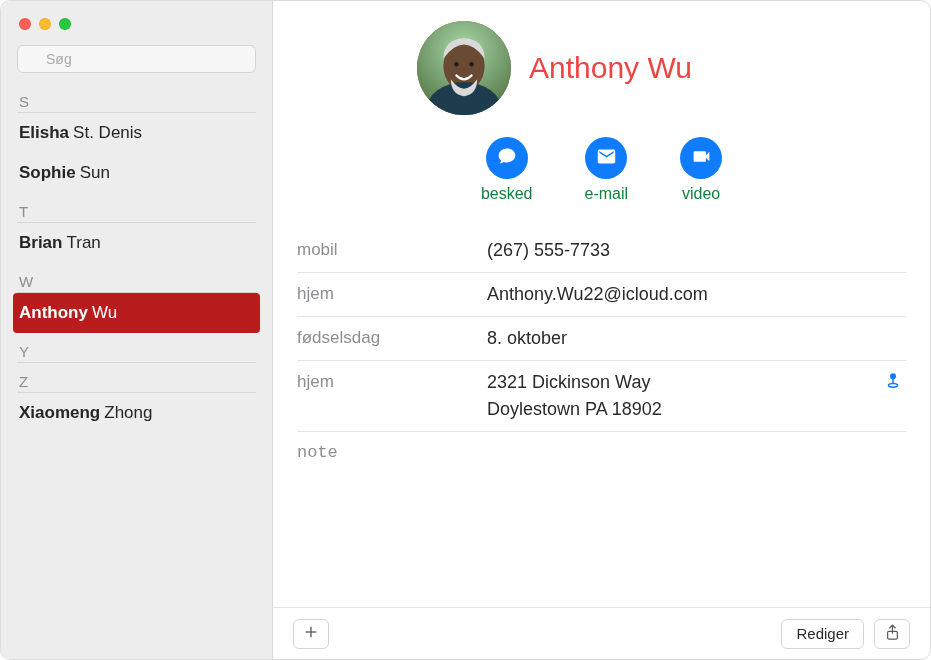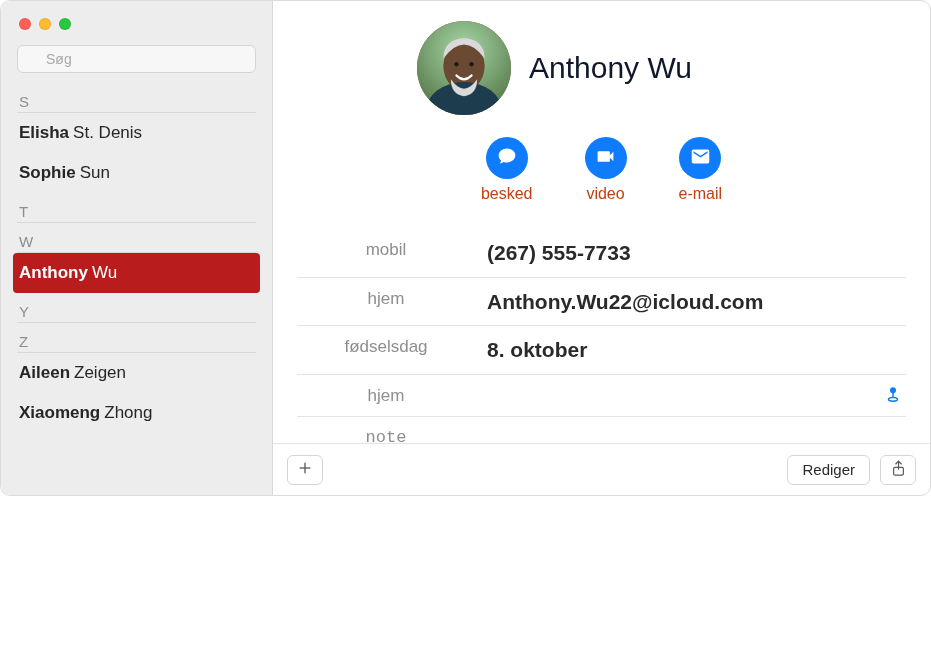--- a/index.html
+++ b/index.html
@@ -5,21 +5,21 @@
   * { box-sizing: border-box; margin: 0; padding: 0; }
   body {
     font-family: -apple-system, BlinkMacSystemFont, "Helvetica Neue", sans-serif;
     background: #fff;
     width: 931px;
     height: 660px;
     overflow: hidden;
   }
   .window {
     width: 931px;
-    height: 496px;
+    height: 660px;
     border: 1px solid #dcdcdc;
     border-radius: 10px;
     display: flex;
     overflow: hidden;
     position: relative;
   }
   .sidebar {
     width: 272px;
     background: #ededee;
     border-right: 1px solid #d9d9d9;
@@ -111,21 +111,21 @@
     width: 94px; height: 94px;
     border-radius: 50%;
     background: radial-gradient(circle at 50% 35%, #8b6a52 0%, #6d523f 70%);
     position: relative;
     overflow: hidden;
   }
   .avatar svg { width:100%; height:100%; display:block; }
   .card-name {
     font-size: 30px;
     font-weight: 400;
-    color: #0f172a;
+    color: #ef4444;
   }
   .actions {
     display: flex;
     justify-content: center;
     gap: 52px;
     margin: 22px 0 26px 0;
   }
   .action {
     display: flex;
     flex-direction: column;
@@ -133,60 +133,59 @@
     gap: 6px;
     cursor: default;
   }
   .action .circle {
     width: 42px; height: 42px;
     border-radius: 50%;
     background: #0e7cfd;
     display: flex; align-items: center; justify-content: center;
     color: #fff;
   }
-  .action .lbl { color: #c2410c; font-size: 16px; }
+  .action .lbl { color: #15803d; font-size: 16px; }
 
   .fields { }
   .field-row {
     display: flex;
     align-items: flex-start;
     border-top: 1px solid #e4e4e6;
     padding: 8px 0;
     position: relative;
   }
   .field-row:first-child { border-top: none; }
   .field-label {
     width: 190px;
-    text-align: center;
+    text-align: left;
     color: #8e8e92;
     font-size: 17px;
     padding-right: 12px;
     line-height: 1.5;
   }
   .field-value {
     flex: 1;
     color: #2a2a2c;
-    font-size: 21px;
+    font-size: 18px;
     line-height: 1.5;
     white-space: pre-line;
-    font-weight: bold;
   }
   .ft-icons { display: flex; gap: 14px; color: #0e7cfd; padding-top: 2px; }
   .map-pin {
     position: absolute;
     right: 4px; top: 10px;
     color: #0e7cfd;
   }
 
   .footer {
     height: 52px;
     border-top: 1px solid #e4e4e6;
     display: flex;
     align-items: center;
-    padding: 0 14px;
+    padding: 0 20px;
     gap: 10px;
   }
   .btn {
     height: 30px;
     border: 1px solid #d4d4d5;
     border-radius: 6px;
     background: #fff;
     font-size: 15px;
     color: #2a2a2c;
     padding: 0 14px;
@@ -222,31 +221,31 @@
         <div class="section-head">S</div>
         <div class="row">
           <span class="name-first">Elisha</span>
           <span class="name-last">St. Denis</span>
         </div>
         <div class="row">
           <span class="name-first">Sophie</span>
           <span class="name-last">Sun</span>
         </div>
         <div class="section-head">T</div>
+        <div class="row">
+          <span class="name-first">Brian</span>
+          <span class="name-last">Tran</span>
+        </div>
         <div class="section-head">W</div>
         <div class="row selected">
           <span class="name-first">Anthony</span>
           <span class="name-last">Wu</span>
         </div>
         <div class="section-head">Y</div>
         <div class="section-head">Z</div>
-        <div class="row">
-          <span class="name-first">Aileen</span>
-          <span class="name-last">Zeigen</span>
-        </div>
         <div class="row">
           <span class="name-first">Xiaomeng</span>
           <span class="name-last">Zhong</span>
         </div>
       </div>
   </div>
 
   <div class="detail">
     <div class="detail-scroll">
 
@@ -280,53 +279,55 @@
                   <path d="M12 3C6.48 3 2 6.8 2 11.5c0 2.3 1.1 4.4 2.9 5.9-.2 1.2-.8 2.7-1.7 3.6 1.8-.2 3.6-1 4.9-1.9 1.2.4 2.5.6 3.9.6 5.52 0 10-3.8 10-8.5S17.52 3 12 3z"></path>
                 </svg>
           </span>
             </div>
           <span class="lbl">besked</span>
         </div>
         <div class="action">
           <div class="circle">
               <span>
             <svg width="21" height="21" viewBox="0 0 24 24" fill="currentColor">
+                  <path d="M20 4H4c-1.1 0-2 .9-2 2v12c0 1.1.9 2 2 2h16c1.1 0 2-.9 2-2V6c0-1.1-.9-2-2-2zm0 4l-8 5-8-5V6l8 5 8-5v2z"></path>
+                </svg>
+          </span>
+            </div>
+          <span class="lbl">e-mail</span>
+        </div>
+        <div class="action">
+          <div class="circle">
+              <span>
+            <svg width="21" height="21" viewBox="0 0 24 24" fill="currentColor">
                   <path d="M17 10.5V7c0-.6-.4-1-1-1H4c-.6 0-1 .4-1 1v10c0 .6.4 1 1 1h12c.6 0 1-.4 1-1v-3.5l4 4v-11l-4 4z"></path>
                 </svg>
           </span>
             </div>
           <span class="lbl">video</span>
         </div>
-        <div class="action">
-          <div class="circle">
-              <span>
-            <svg width="21" height="21" viewBox="0 0 24 24" fill="currentColor">
-                  <path d="M20 4H4c-1.1 0-2 .9-2 2v12c0 1.1.9 2 2 2h16c1.1 0 2-.9 2-2V6c0-1.1-.9-2-2-2zm0 4l-8 5-8-5V6l8 5 8-5v2z"></path>
-                </svg>
-          </span>
-            </div>
-          <span class="lbl">e-mail</span>
-        </div>
       </div>
 
       <div class="fields">
         <div class="field-row">
           <div class="field-label">mobil</div>
           <div class="field-value">(267) 555-7733</div>
         </div>
         <div class="field-row">
           <div class="field-label">hjem</div>
           <div class="field-value">Anthony.Wu22@icloud.com</div>
         </div>
         <div class="field-row">
           <div class="field-label">fødselsdag</div>
           <div class="field-value">8. oktober</div>
         </div>
         <div class="field-row">
           <div class="field-label">hjem</div>
+          <div class="field-value">2321 Dickinson Way
+Doylestown PA 18902</div>
           <span class="map-pin">
             <svg width="18" height="18" viewBox="0 0 24 24" fill="none" stroke="currentColor" stroke-width="2">
                 <circle cx="12" cy="7" r="3" fill="currentColor"></circle>
                 <line x1="12" y1="10" x2="12" y2="17"></line>
                 <ellipse cx="12" cy="19" rx="6" ry="2.5"></ellipse>
               </svg>
           </span>
         </div>
         <div class="field-row" style="border-bottom:none;font-family:Liberation Mono, monospace;">
           <div class="field-label">note</div>

